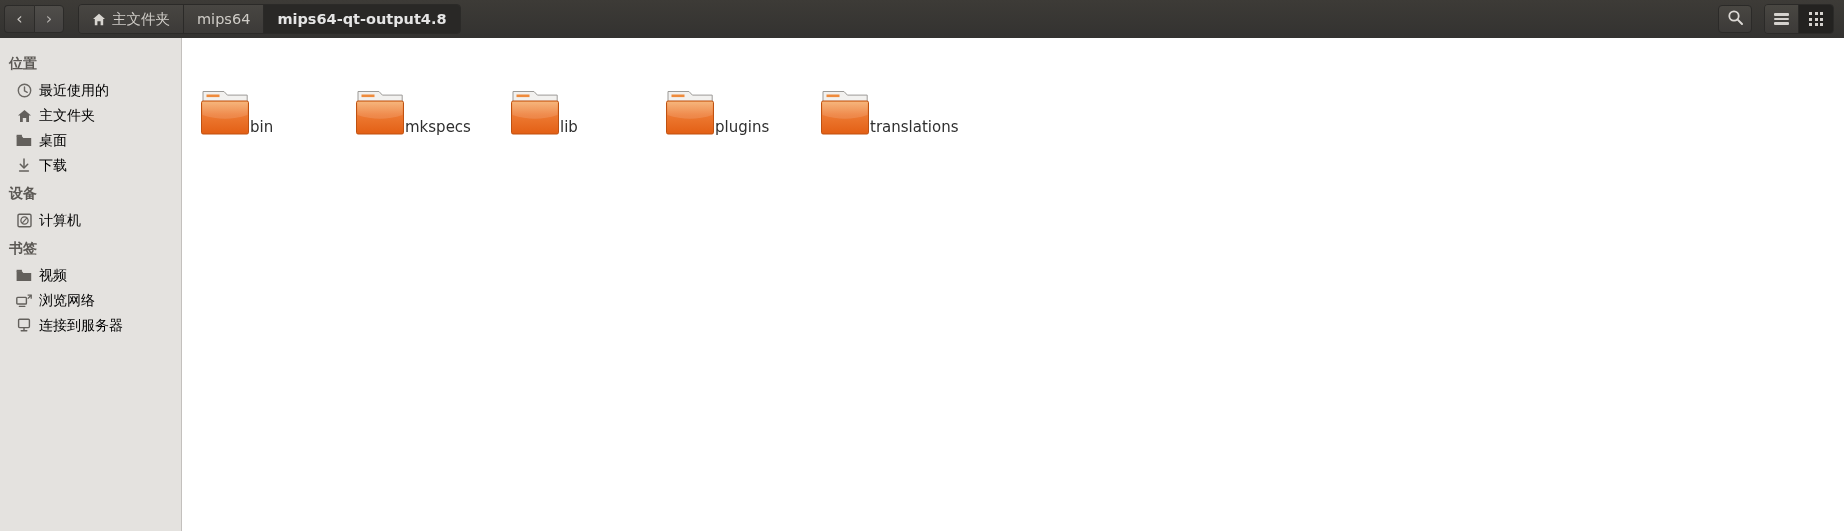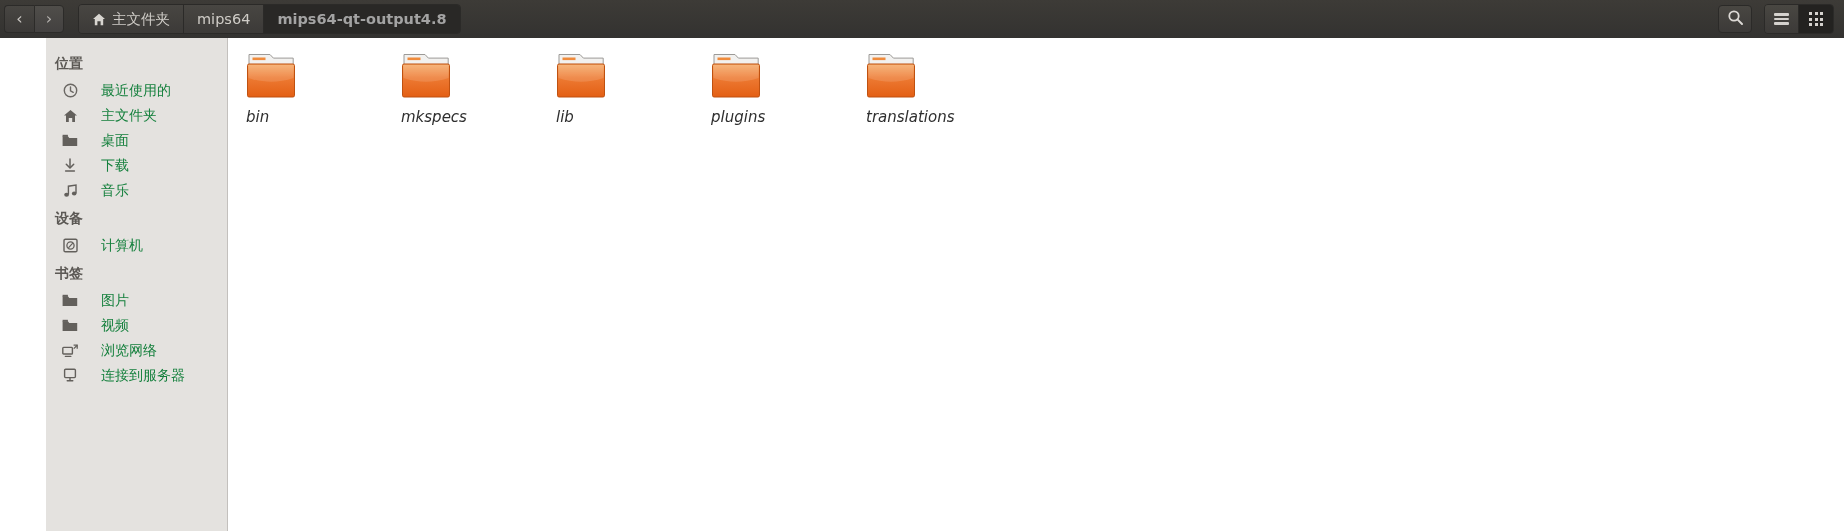--- a/index.html
+++ b/index.html
@@ -37,21 +37,21 @@
     display: flex; align-items: center; gap: 6px;
     padding: 0 13px;
     font-size: 14.5px; color: #cfccc7;
     background: linear-gradient(to bottom, #484642, #3c3a38);
     border-right: 1px solid #2b2a28;
     white-space: nowrap;
   }
   .crumb:last-child { border-right: none; }
   .crumb.active {
     background: #292826;
-    color: #a3a3a3; font-weight: bold;
+    color: #e5e5e5; font-weight: bold;
   }
   .home-glyph { display:inline-block; width: 14px; height: 13px; position: relative; }
   .home-glyph svg { display:block; }
 
   .topbar-right {
     position: absolute; right: 10px; top: 0; height: 38px;
     display: flex; align-items: center; gap: 12px;
   }
   .tool-btn {
     width: 34px; height: 28px;
@@ -65,52 +65,51 @@
     background: linear-gradient(to bottom,#494742,#3c3a38);
     border-right: 1px solid #2b2a28;
   }
   .viewgroup .vb:last-child { border-right:none; }
   .viewgroup .vb.active { background: #232220; }
   .bar { display:block; width: 15px; height: 2.5px; background:#d5d2ce; margin: 2px 0; border-radius:1px; }
   .dotgrid { display:grid; grid-template-columns: repeat(3, 3px); grid-gap: 2.5px; }
   .dotgrid i { display:block; width:3px; height:3px; background:#d5d2ce; }
 
   
-  .body { flex: 1 1 auto; display: flex; min-height: 0; margin-left: 46px; }
+  .body { flex: 1 1 auto; display: flex; min-height: 0; }
 
   .sidebar {
     width: 182px; flex: 0 0 182px;
     background: #e4e2df;
     border-right: 1px solid #c3c0bd;
     padding-top: 10px;
     overflow: hidden;
   }
   .side-head {
     font-size: 14px; font-weight: bold; color: #5c5955;
     padding: 7px 0 5px 9px;
   }
   .side-item {
-    display: flex; align-items: center; gap: 23px;
+    display: flex; align-items: center; gap: 7px;
     height: 25px; padding-left: 16px;
-    font-size: 14px; color: #15803d;
+    font-size: 14px; color: #000000;
     white-space: nowrap;
   }
   .side-ico { width: 16px; height: 16px; flex: 0 0 16px; display:flex; align-items:center; justify-content:center; }
   .side-ico svg { display: block; }
 
   .content { flex: 1 1 auto; background: #ffffff; position: relative; }
   .grid {
     display: flex; flex-wrap: wrap;
     padding: 14px 0 0 18px;
   }
   .item {
     width: 155px; height: 84px;
-    display: flex; flex-direction: column; align-items: flex-start;
+    display: flex; align-items: flex-end;
     margin: 0 0 6px 0;
-    font-style: italic;
   }
   .fold { width: 50px; height: 47px; position: relative; }
   .item-label {
     margin-top: 9px; font-size: 15px; color: #2f2f2f;
     text-align: center; white-space: nowrap;
   }
 </style>
 </head>
 <body>
 
@@ -217,57 +216,38 @@
         <span class="side-ico">
           <svg width="14" height="15" viewBox="0 0 14 15">
             <path d="M7 1 L7 9.2" stroke="#63605c" stroke-width="1.5" fill="none" stroke-linecap="round"></path>
             <path d="M3.3 6.2 L7 10 L10.7 6.2" stroke="#63605c" stroke-width="1.5" fill="none" stroke-linecap="round" stroke-linejoin="round"></path>
             <path d="M2.6 13 L11.4 13" stroke="#63605c" stroke-width="1.5" stroke-linecap="round"></path>
           </svg>
         </span>
         <span>下载</span>
       </div>
 
-      <div class="side-item">
-        <span class="side-ico">
-          <svg width="15" height="14" viewBox="0 0 15 14">
-            <path d="M5.4 10.6 L5.4 2.2 L13 1 L13 9.2" fill="none" stroke="#63605c" stroke-width="1.4"></path>
-            <ellipse cx="3.6" cy="10.8" rx="2.4" ry="2" fill="#63605c"></ellipse>
-            <ellipse cx="11.2" cy="9.5" rx="2.3" ry="1.9" fill="#63605c"></ellipse>
-          </svg>
-        </span>
-        <span>音乐</span>
-      </div>
 
 
       <div class="side-head">设备</div>
 
       <div class="side-item">
         <span class="side-ico">
           <svg width="15" height="15" viewBox="0 0 15 15">
             <rect x="1" y="1.2" width="13" height="12.6" rx="1.4" fill="none" stroke="#63605c" stroke-width="1.4"></rect>
             <circle cx="7.5" cy="7.5" r="3.6" fill="none" stroke="#63605c" stroke-width="1.3"></circle>
             <path d="M5.4 9.8 L9.8 5.2" stroke="#63605c" stroke-width="1.2"></path>
           </svg>
         </span>
         <span>计算机</span>
       </div>
 
       <div class="side-head">书签</div>
 
 
-      <div class="side-item">
-        <span class="side-ico">
-          <svg width="16" height="13" viewBox="0 0 16 13">
-            <path d="M0.6 2.2 h5.3 l1.4 1.7 h7.9 v8 h-14.6 z" fill="#63605c"></path>
-            <rect x="0.6" y="0.8" width="5.3" height="2" fill="#63605c"></rect>
-          </svg>
-        </span>
-        <span>图片</span>
-      </div>
 
       <div class="side-item">
         <span class="side-ico">
           <svg width="16" height="13" viewBox="0 0 16 13">
             <path d="M0.6 2.2 h5.3 l1.4 1.7 h7.9 v8 h-14.6 z" fill="#63605c"></path>
             <rect x="0.6" y="0.8" width="5.3" height="2" fill="#63605c"></rect>
           </svg>
         </span>
         <span>视频</span>
       </div>

